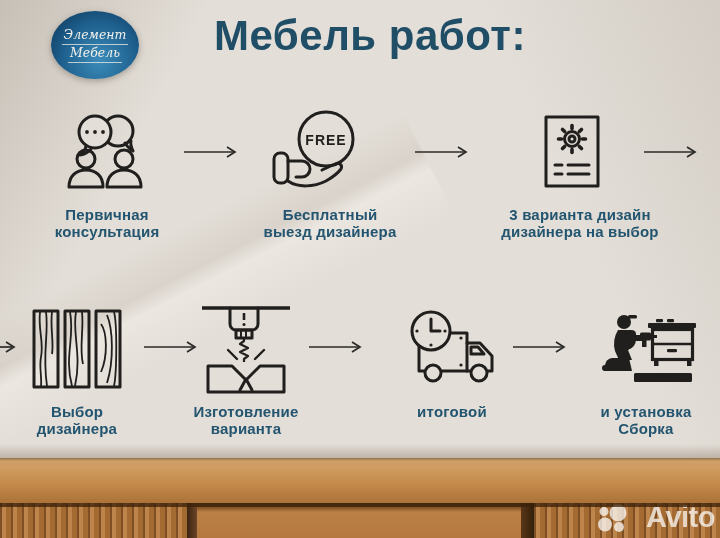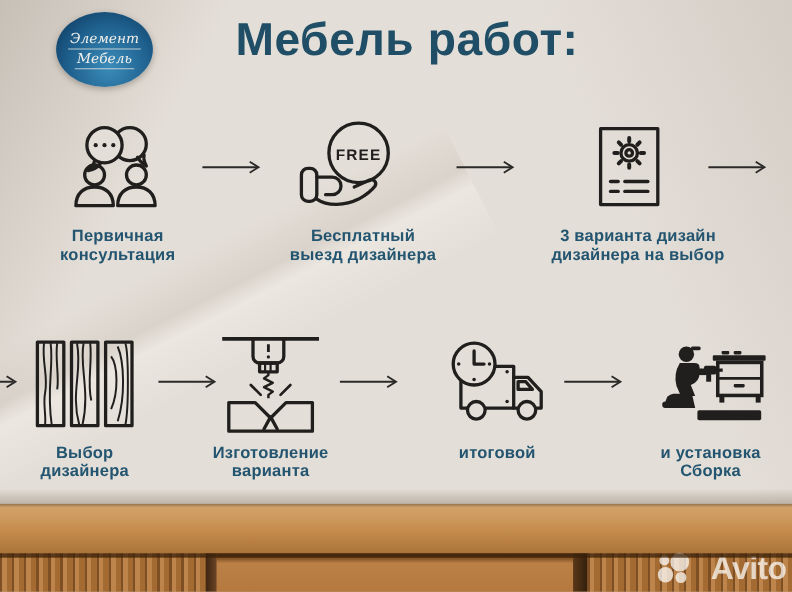--- a/index.html
+++ b/index.html
@@ -48,21 +48,21 @@
     background:repeating-linear-gradient(90deg,#7e4f24 0 2px,#bd854c 2px 6px,#a36a31 6px 11px);}
   .tambour-left{left:0;width:187px;}
   .tambour-right{left:534px;width:186px;}
   .cab-gap1{position:absolute;left:187px;top:0;width:10px;height:35px;
     background:linear-gradient(90deg,#3c2410,#6b4526);}
   .cab-gap2{position:absolute;left:521px;top:0;width:13px;height:35px;
     background:linear-gradient(90deg,#5a3718,#32200c);}
   .drawer-panel{position:absolute;left:197px;top:0;width:324px;height:35px;
     background:linear-gradient(180deg,#6e4218 0%,#6e4218 8%,#ba8046 26%,#b5793f 100%);}
   
-  .avito{position:absolute;right:5px;bottom:4px;display:flex;align-items:flex-start;gap:19px;}
+  .avito{position:absolute;right:5px;bottom:4px;display:flex;align-items:flex-end;gap:19px;}
   .avito-text{font-size:29px;font-weight:bold;letter-spacing:-0.5px;color:rgba(255,255,255,0.72);}
 </style>
 </head>
 <body>
 
 <div class="scene">
 
   <div class="poster">
     <div class="shade-tl"></div>
     <div class="shade-tr"></div>

